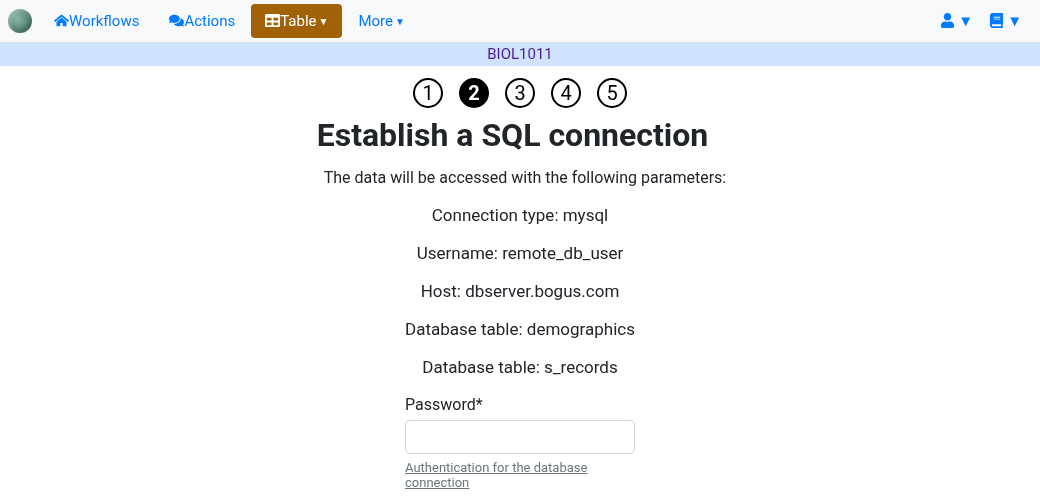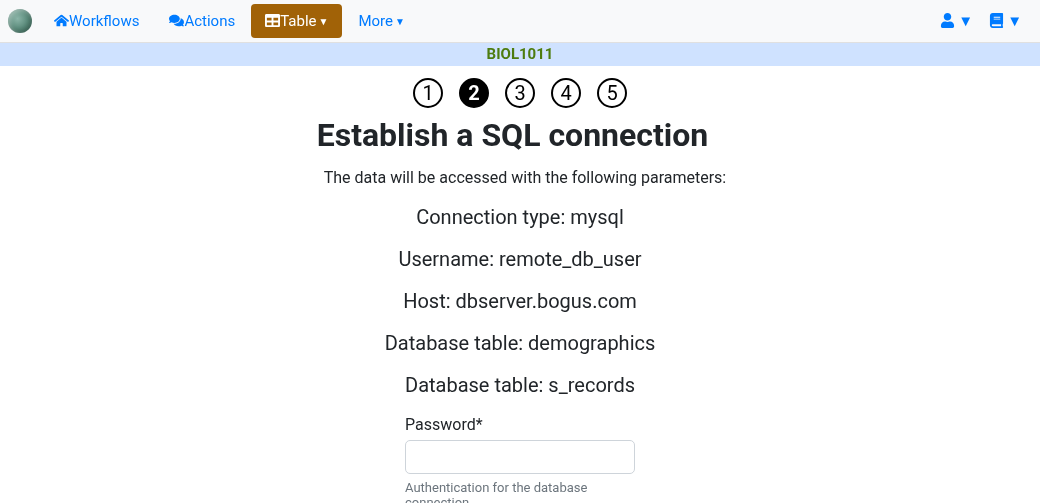--- a/index.html
+++ b/index.html
@@ -61,22 +61,21 @@
       font-size: 15px;
       display: inline-flex;
       align-items: center;
       gap: 3px;
     }
     .context-bar {
       background: #cfe2ff;
       text-align: center;
       padding: 2px 0 3px 0;
       font-size: 15px;
-      color: #4d7c0f;
-      font-weight: bold;
+      color: #4c1d95;
     }
     .main {
       text-align: center;
       padding-top: 12px;
     }
     .steps {
       display: flex;
       justify-content: center;
       gap: 16px;
       margin-bottom: 8px;
@@ -103,21 +102,21 @@
       font-size: 32px;
       font-weight: 700;
       margin: 6px 15px 14px 0;
     }
     .subtitle {
       font-size: 16px;
       margin-bottom: 18px;
       padding-left: 10px;
     }
     .param-line {
-      font-size: 20px;
+      font-size: 17px;
       margin-bottom: 18px;
     }
     .form-block {
       width: 230px;
       margin: 14px auto 0 auto;
       text-align: left;
     }
     .form-label {
       font-size: 16px;
       margin-bottom: 6px;
@@ -127,20 +126,21 @@
       width: 100%;
       padding: 7px 10px;
       font-size: 16px;
       border: 1px solid #ced4da;
       border-radius: 5px;
     }
     .help-text {
       font-size: 13px;
       color: #6c757d;
       margin-top: 6px;
+      text-decoration: underline;
     }
     svg.icon {
       width: 15px;
       height: 15px;
       fill: currentColor;
       vertical-align: -2px;
     }
   </style>
 </head>
 <body>

